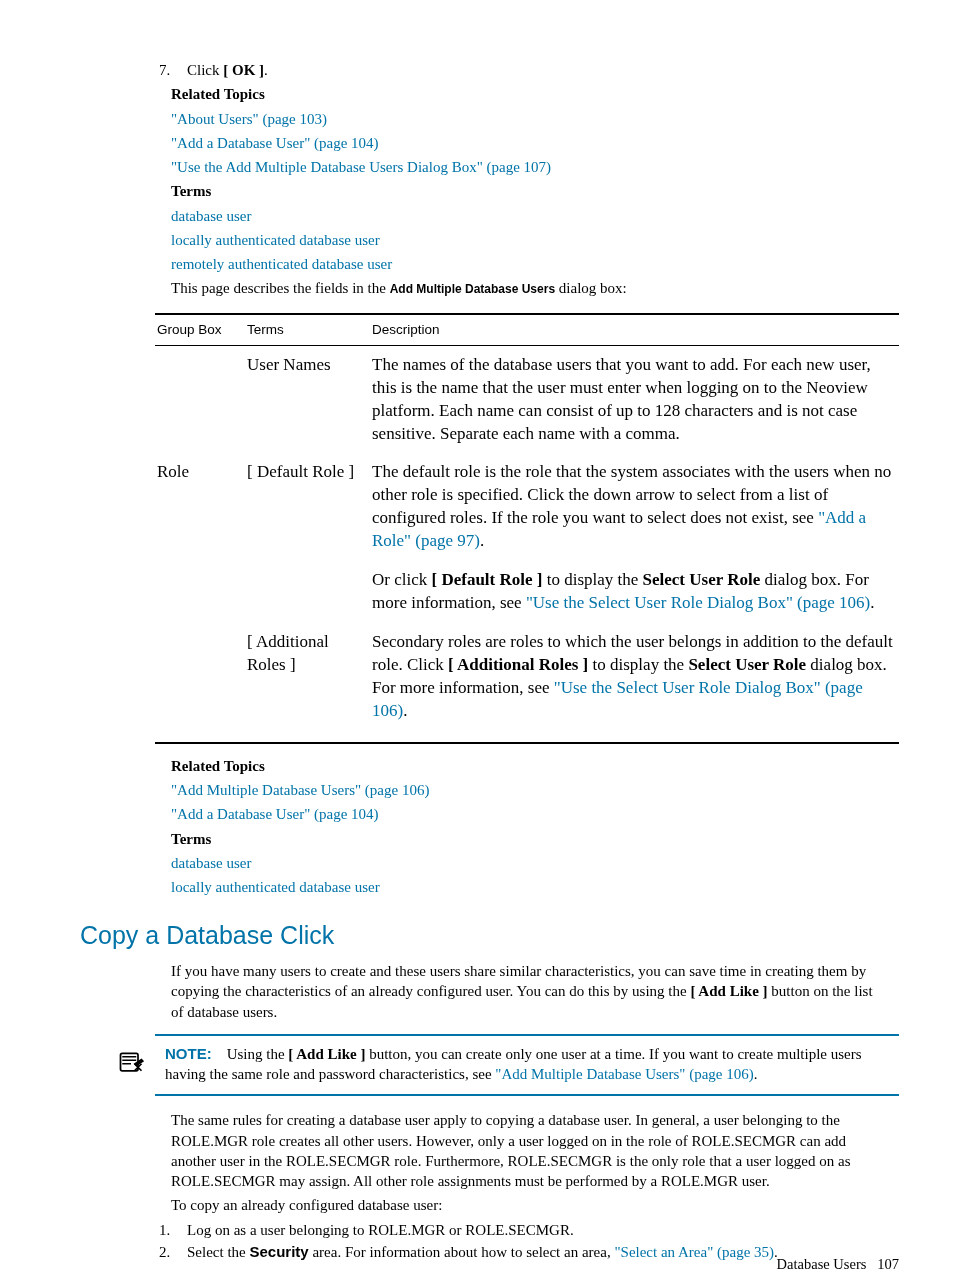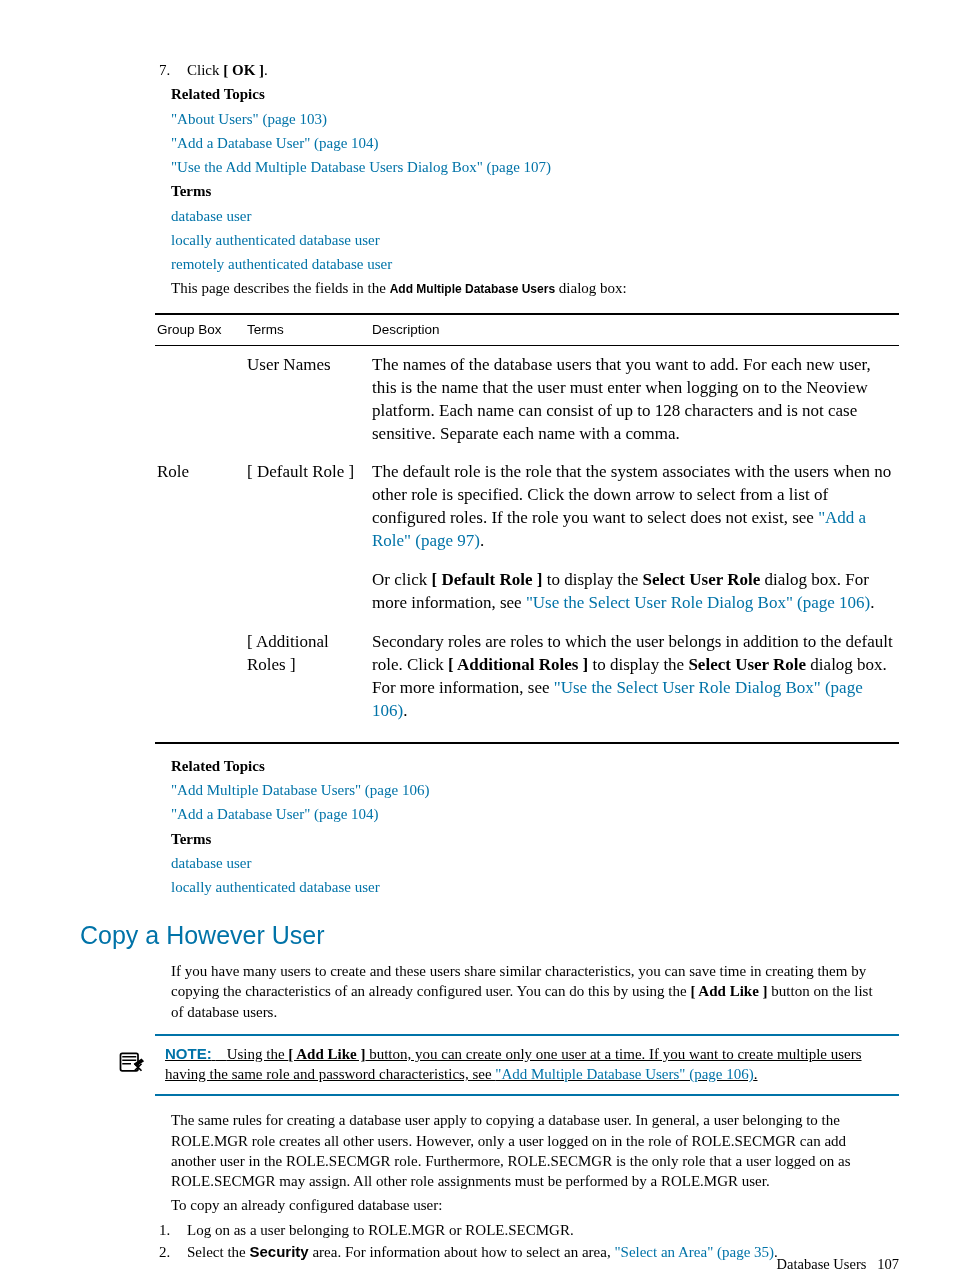--- a/index.html
+++ b/index.html
@@ -69,21 +69,20 @@
   .col-gb { width: 90px; }
   .col-fld { width: 125px; }
   .note-box {
     border-top: 2px solid #0073a8;
     border-bottom: 2px solid #0073a8;
     padding: 8px 0 10px 0;
     margin: 12px 0 14px 0;
     display: flex;
     align-items: center;
     gap: 10px;
-    text-decoration: underline;
   }
   .note-icon {
     width: 28px;
     flex: none;
     position: relative;
     left: -38px;
     margin-right: -28px;
     top: 1px;
   }
   .note-label {
@@ -183,21 +182,21 @@
   </div>
 
   <div class="indent1">
     <p class="bold">Terms</p>
     <div id="terms2list">
         <p class="link">database user</p>
         <p class="link">locally authenticated database user</p>
       </div>
   </div>
 
-  <h2 class="h2">Copy a However User</h2>
+  <h2 class="h2">Copy a Database Click</h2>
   <div class="indent1">
     <p id="s2p1"><span>If you have many users to create and these users share similar characteristics, you can save time in creating them by copying the characteristics of an already configured user. You can do this by using the </span><span class="bold">[ Add Like ]</span><span> button on the list of database users.</span></p>
 
     <div class="note-box">
       <span class="note-icon">
         <svg viewBox="0 0 32 32" width="28" height="28">
           <rect x="4" y="6" width="20" height="20" rx="2" fill="none" stroke="#000" stroke-width="2"></rect>
           <path d="M6 10 h16 M6 14 h16 M6 18 h10" stroke="#000" stroke-width="1.5"></path>
           <path d="M20 18 l8 8 M28 18 l-8 8" stroke="#000" stroke-width="2"></path>
           <path d="M19 18 l9 -6 l3 3 l-9 6 z" fill="#000"></path>

